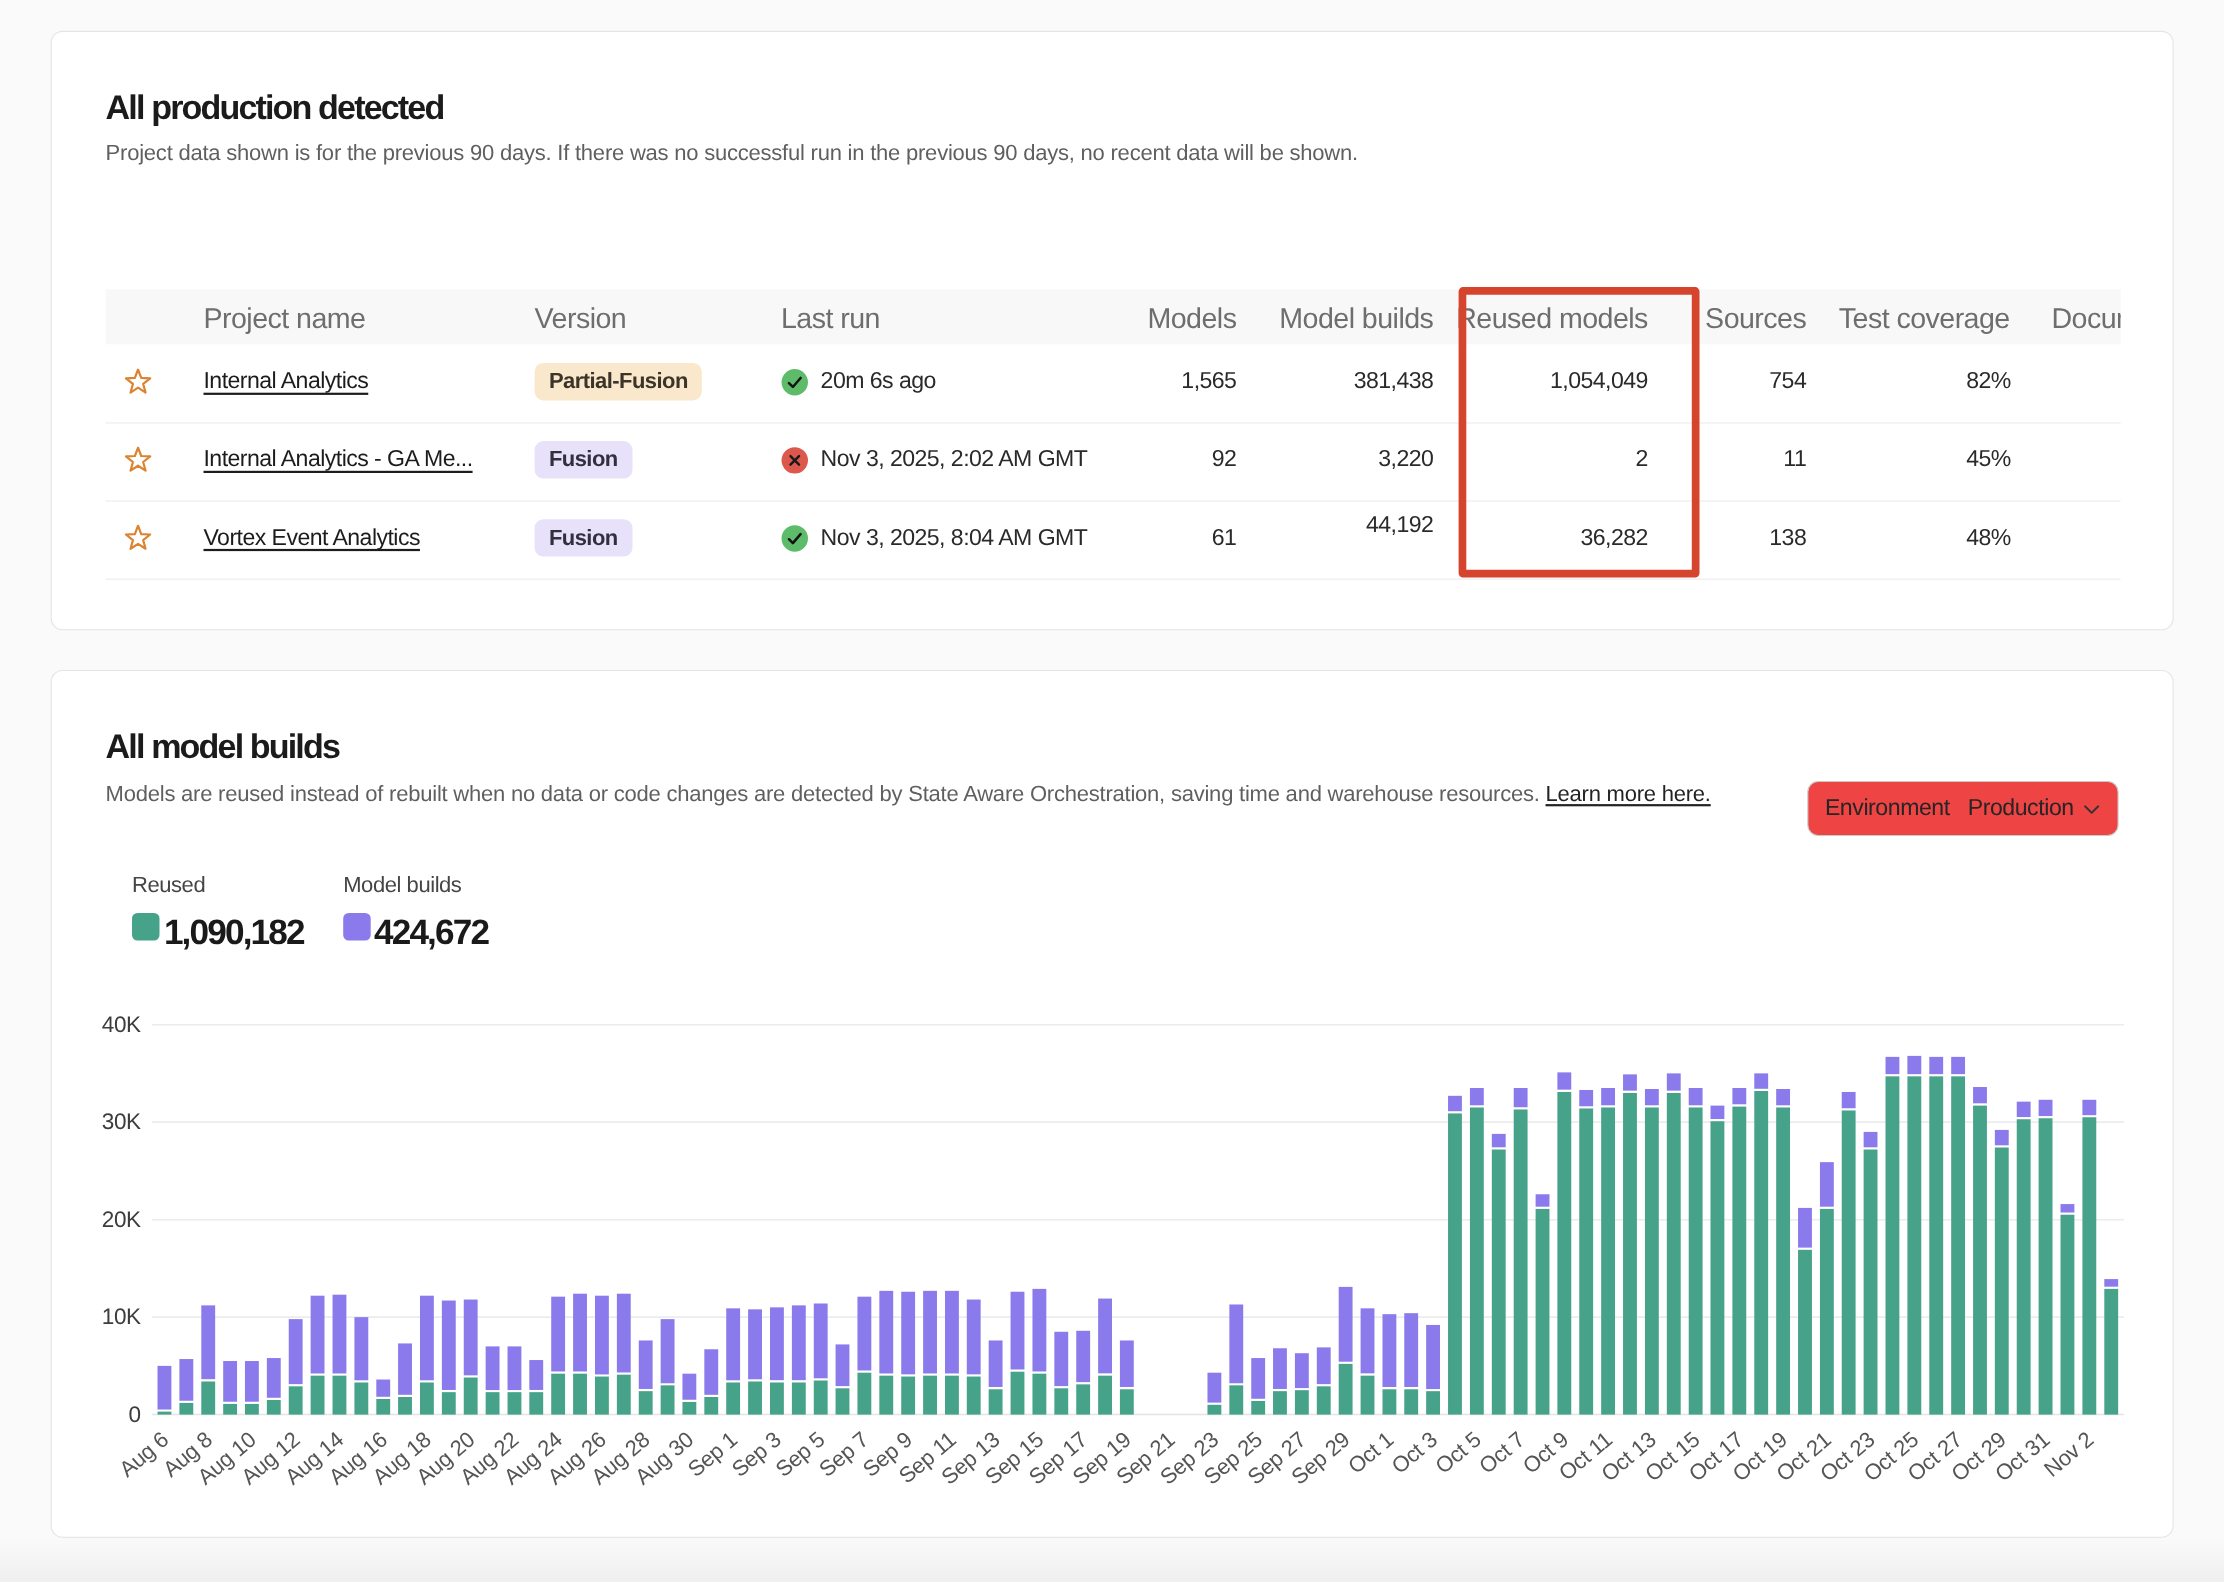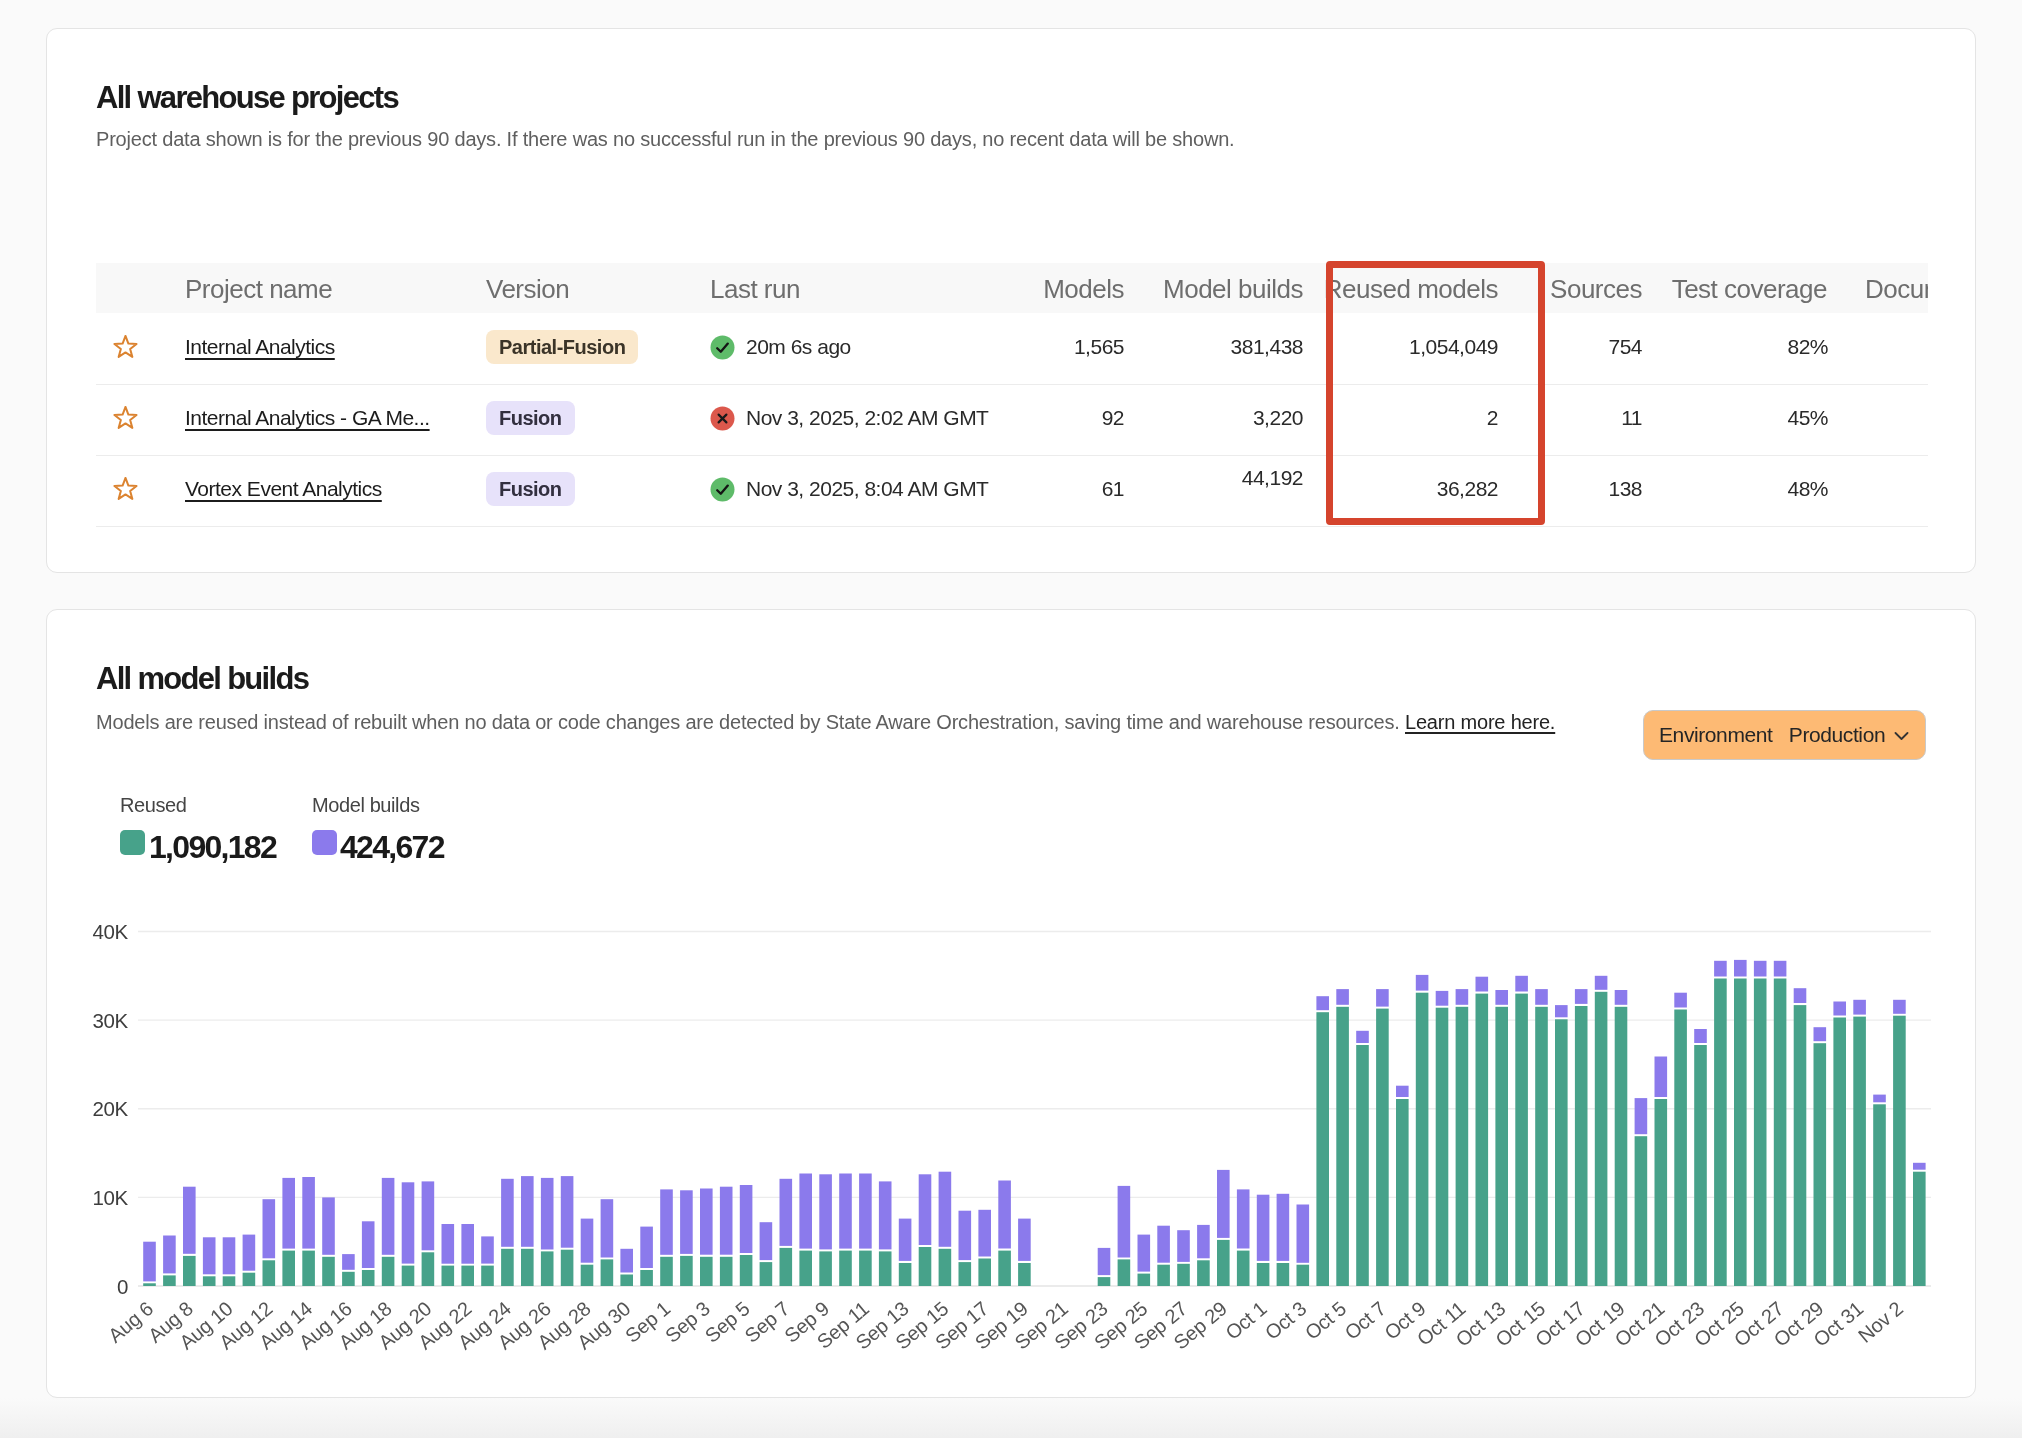--- a/index.html
+++ b/index.html
@@ -17,30 +17,30 @@
 .cr { position:absolute; font-size:21px; color:#2a2a2a; letter-spacing:-0.5px; white-space:nowrap; text-align:right; line-height:32px; height:32px; }
 .hd { color:#6e6e6e; font-size:26px; letter-spacing:-0.5px; }
 .pname { font-weight:500; color:#1c1c1c; text-decoration:underline; text-underline-offset:4px; text-decoration-thickness:1.5px; }
 .run { width:250px; overflow:hidden; }
 .pill { position:absolute; height:34px; border-radius:8px; font-size:20px; font-weight:600; color:#333; letter-spacing:-0.5px; line-height:34px; padding:0 13px; }
 .pill.o { background:#FAE8CC; color:#3b3428; }
 .pill.p { background:#E7E2FA; color:#322f3f; }
 .divid { position:absolute; left:96px; width:1832px; height:1px; background:#ececec; }
 .redbox { position:absolute; left:1326px; top:261px; width:219px; height:264px; border:7px solid #D5442D; border-radius:4px; }
 .link { color:#232323; font-weight:500; text-decoration:underline; text-underline-offset:3px; }
-.envbtn { position:absolute; left:1642px; top:709px; width:283px; height:50px; border:1.6px solid #c9c9c9; border-radius:10px; background:#fdba74; font-size:21px; color:#252525; letter-spacing:-0.4px; line-height:47px; padding-left:15px; white-space:nowrap; }
+.envbtn { position:absolute; left:1642px; top:709px; width:283px; height:50px; border:1.6px solid #c9c9c9; border-radius:10px; background:#ef4444; font-size:21px; color:#252525; letter-spacing:-0.4px; line-height:47px; padding-left:15px; white-space:nowrap; }
 .lglab { position:absolute; font-size:20px; color:#454545; letter-spacing:-0.4px; line-height:1; }
 .lgsq { position:absolute; width:25px; height:25px; border-radius:5px; }
 .lgval { position:absolute; font-size:32px; font-weight:bold; color:#1a1a1a; letter-spacing:-1.7px; line-height:1; }
 .chart { position:absolute; left:-46px; top:-609px; }
 </style></head>
 <body>
 <div class="page">
   <div class="card c1">
-    <div class="title" style="top:53px; left:49px;">All warehouse projects</div>
+    <div class="title" style="top:53px; left:49px;">All production detected</div>
     <div class="subt" style="top:100px; left:49px;">Project data shown is for the previous 90 days. If there was no successful run in the previous 90 days, no recent data will be shown.</div>
   </div>
   <div class="tclip">
     <div class="theadbg"></div>
     <div class="cl hd" style="left:185px;top:273px;">Project name</div>
       <div class="cl hd" style="left:486px;top:273px;">Version</div>
       <div class="cl hd" style="left:710px;top:273px;">Last run</div>
       <div class="cr hd" style="left:864px;top:273px;width:260px;">Models</div>
       <div class="cr hd" style="left:1043px;top:273px;width:260px;">Model builds</div>
       <div class="cr hd" style="left:1238px;top:273px;width:260px;">Reused models</div>

